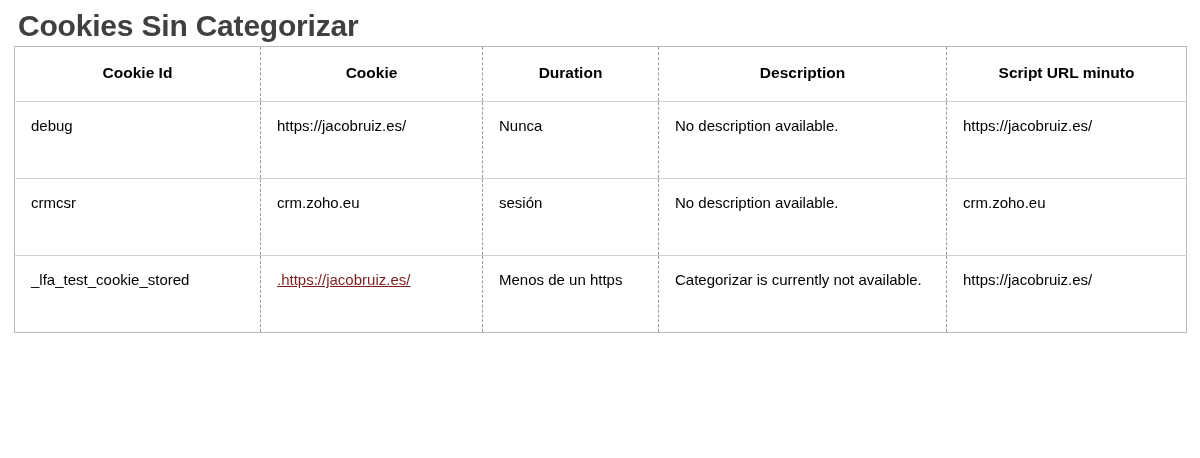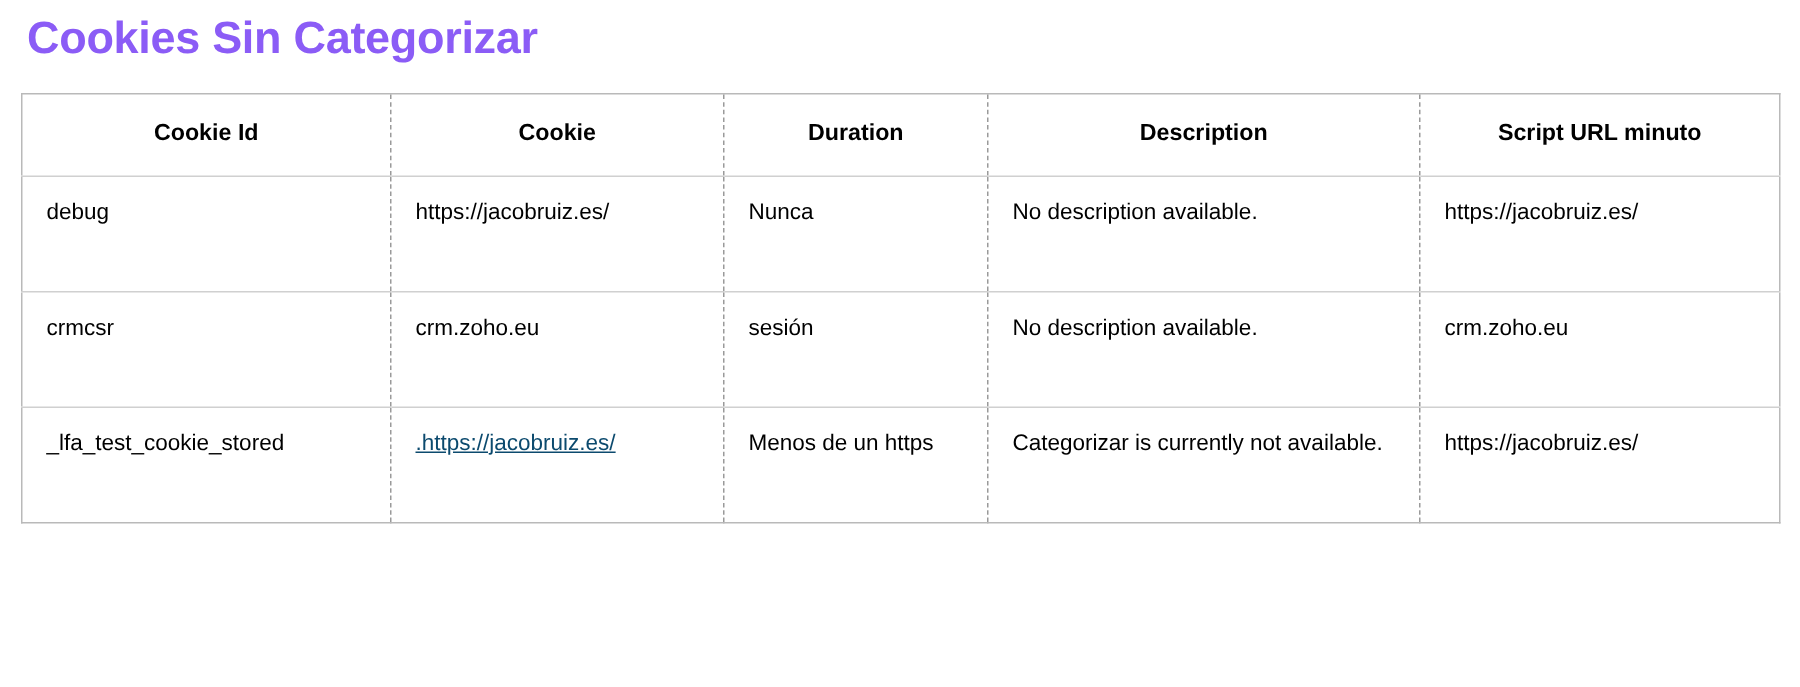--- a/index.html
+++ b/index.html
@@ -17,27 +17,26 @@
   .page {
     position: relative;
     width: 1200px;
     height: 458px;
     box-sizing: border-box;
     padding: 0 14px;
   }
   .page-title {
     font-size: 30px;
     font-weight: bold;
-    color: #8b5cf6;
+    color: #404040;
     letter-spacing: -0.2px;
     margin: 6px 0 0 4px;
     line-height: 40px;
   }
   .table-wrap {
-    margin-top: 16px;
   }
   table.cookie-table {
     border-collapse: collapse;
     width: 1172px;
     table-layout: fixed;
     border: 1px solid #b9b9b9;
   }
   table.cookie-table th,
   table.cookie-table td {
     border-right: 1px dashed #9a9a9a;
@@ -68,21 +67,21 @@
   .col-4 { width: 288px; }
   .col-5 { width: 240px; }
 
   .row-tall td {
     height: 58px;
   }
   td.cell {
     height: 48px;
   }
   .link-blue {
-    color: #0c4a6e;
+    color: #7f1d1d;
     text-decoration: underline;
   }
 </style>
 </head>
 <body>
 
 <div class="page">
 
   <h1 class="page-title">Cookies Sin Categorizar</h1>
 

